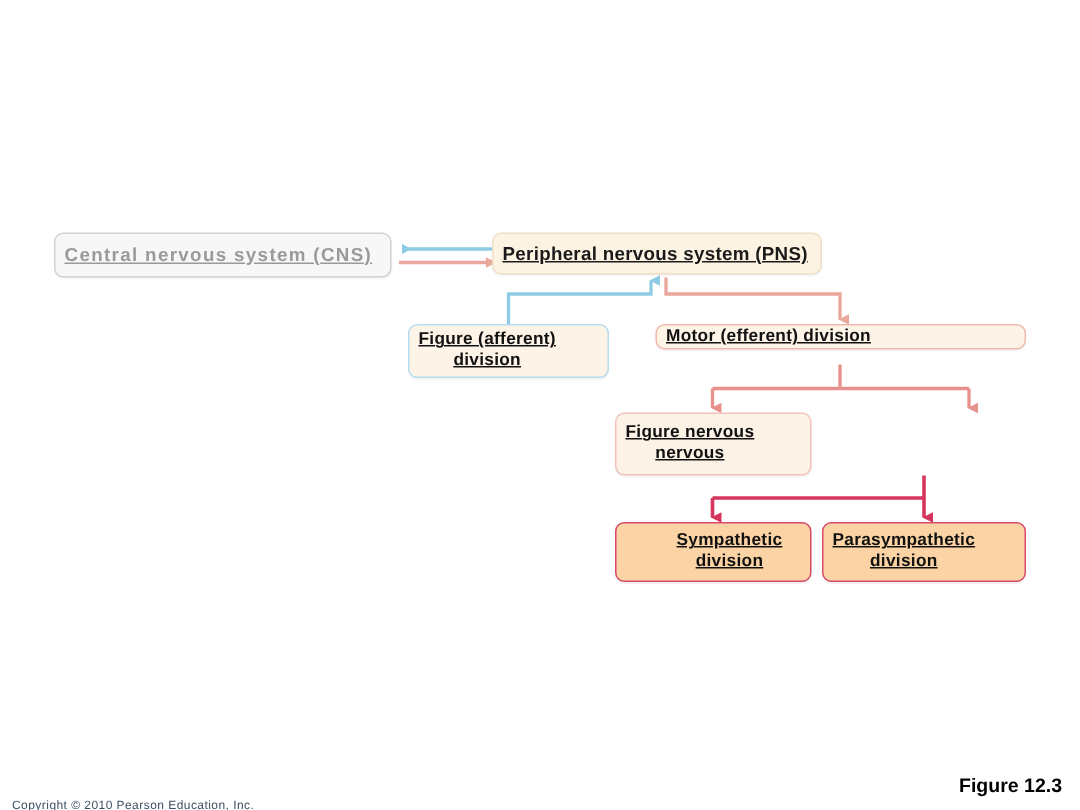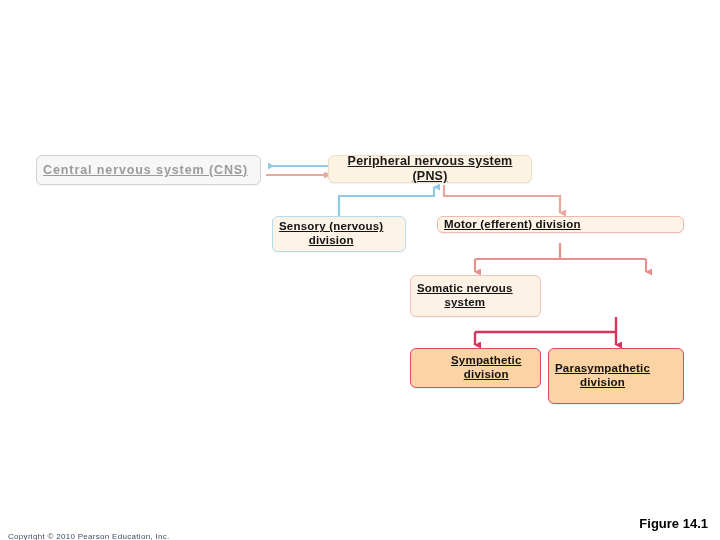--- a/index.html
+++ b/index.html
@@ -56,21 +56,21 @@
     border: 1px solid #d2d2d2;
     color: #9a9a9a;
     font-size: 12.5px;
     letter-spacing: 0.9px;
     box-shadow: 0 1px 1px rgba(0,0,0,0.05);
   }
 
   
   .node--pns {
     left: 328px; top: 155px;
-    width: 204px; height: 28px;
+    width: 220px; height: 28px;
     background: #fdf3e3;
     border: 1px solid #efdfc6;
     color: #1a1a1a;
     font-size: 12.5px;
     box-shadow: 0 1px 1px rgba(0,0,0,0.06);
   }
 
   
   .node--sensory {
     left: 272px; top: 216px;
@@ -121,21 +121,21 @@
     width: 131px; height: 40px;
     background: #fcd3a4;
     border: 1.6px solid #d94a6a;
     color: #111111;
     font-size: 11.5px;
     box-shadow: 0 1px 1px rgba(0,0,0,0.06);
     padding-left: 40px;
   }
   .node--parasymp {
     left: 548px; top: 348px;
-    width: 136px; height: 56px;
+    width: 136px; height: 40px;
     background: #fcd3a4;
     border: 1.6px solid #d94a6a;
     color: #111111;
     font-size: 11.5px;
     box-shadow: 0 1px 1px rgba(0,0,0,0.06);
   }
 
   
   .footer-copyright {
     position: absolute;
@@ -207,48 +207,48 @@
   <div class="node node--cns">
     <span class="label-line">Central nervous system (CNS)</span>
   </div>
 
   <div class="node node--pns">
     <span class="label-line">Peripheral nervous system (PNS)</span>
   </div>
 
   <div class="node node--sensory">
     <span>
-      <span class="label-line">Sensory (nervous)</span>
+      <span class="label-line">Figure (afferent)</span>
       <span class="label-line">division</span>
     </span>
   </div>
 
   <div class="node node--motor">
     <span class="label-line">Motor (efferent) division</span>
   </div>
 
   <div class="node node--somatic">
     <span>
-      <span class="label-line">Somatic nervous</span>
-      <span class="label-line">system</span>
+      <span class="label-line">Figure nervous</span>
+      <span class="label-line">nervous</span>
     </span>
   </div>
 
 
   <div class="node node--symp">
     <span>
       <span class="label-line">Sympathetic</span>
       <span class="label-line">division</span>
     </span>
   </div>
 
   <div class="node node--parasymp">
     <span>
       <span class="label-line">Parasympathetic</span>
       <span class="label-line">division</span>
     </span>
   </div>
 
   <div class="footer-copyright">Copyright © 2010 Pearson Education, Inc.</div>
 
-  <div class="footer-figure">Figure 14.1</div>
+  <div class="footer-figure">Figure 12.3</div>
 
 </div>
 
 </body></html>

